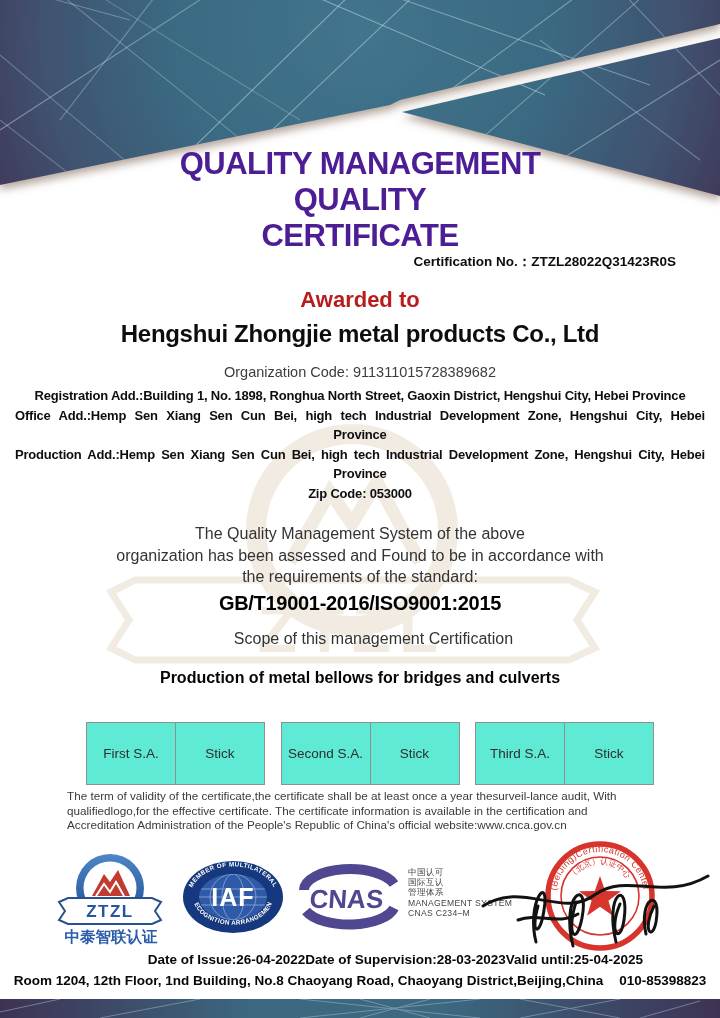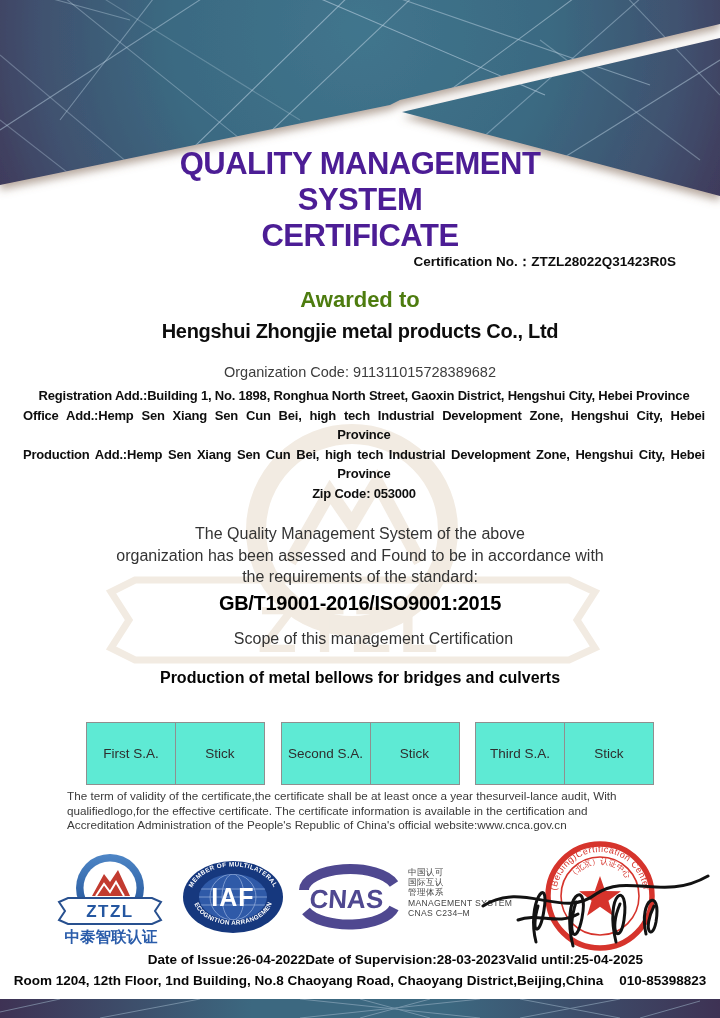--- a/index.html
+++ b/index.html
@@ -14,26 +14,26 @@
   
   .hdr{position:absolute;top:0;left:0;}
   .ftr{position:absolute;top:996px;left:0;}
   .wm{position:absolute;top:412px;left:105px;z-index:0;}
 
   .content{position:relative;z-index:1;}
 
   .title{top:146px;font-size:31px;line-height:36px;font-weight:bold;
          color:#4c1d95;letter-spacing:-0.5px;}
   .cert-no{position:absolute;top:253px;right:44px;font-size:13.5px;font-weight:bold;color:#0d0d0d;}
-  .awarded{top:287px;font-size:22px;font-weight:bold;color:#4d7c0f;}
-  .company{top:320px;font-size:20px;font-weight:bold;letter-spacing:-0.3px;color:#0d0d0d;}
+  .awarded{top:287px;font-size:22px;font-weight:bold;color:#b91c1c;}
+  .company{top:320px;font-size:24px;font-weight:bold;letter-spacing:-0.3px;color:#0d0d0d;}
   .orgcode{top:364px;font-size:14.5px;color:#3d3d3d;}
 
   .addresses{position:absolute;top:386px;left:15px;right:15px;
-             font-size:13px;font-weight:bold;line-height:19.5px;color:#0e0e0e;letter-spacing:-0.2px;margin-left:8px;}
+             font-size:13px;font-weight:bold;line-height:19.5px;color:#0e0e0e;letter-spacing:-0.2px;}
   .addresses .jline{text-align:justify;text-align-last:justify;}
   .addresses .cline{text-align:center;}
 
   .assess{top:523px;font-size:16px;line-height:21.5px;color:#333;}
   .standard{top:592px;font-size:20px;font-weight:bold;letter-spacing:-0.3px;color:#000;}
   .scope-label{top:630px;font-size:16px;color:#333;padding-left:27px;}
   .scope-value{top:669px;font-size:16px;font-weight:bold;color:#050505;}
 
   .audit-row{position:absolute;top:722px;left:86px;width:568px;
              display:flex;justify-content:space-between;}
@@ -109,21 +109,21 @@
       <line x1="130" y1="20" x2="20" y2="-10" opacity="0.4"></line>
       <line x1="540" y1="40" x2="700" y2="160" opacity="0.4"></line>
       <line x1="160" y1="-10" x2="60" y2="120" opacity="0.45"></line>
     </g>
   </svg>
 
   <div class="content">
 
     <div class="abs title">
       <div>QUALITY MANAGEMENT</div>
-      <div>SYSTEM</div>
+      <div>QUALITY</div>
       <div>CERTIFICATE</div>
     </div>
 
     <div class="cert-no">Certification No.：ZTZL28022Q31423R0S</div>
 
     <div class="abs awarded">Awarded to</div>
     <div class="abs company">Hengshui Zhongjie metal products Co., Ltd</div>
     <div class="abs orgcode">Organization Code: 911311015728389682</div>
 
     <div class="addresses">

